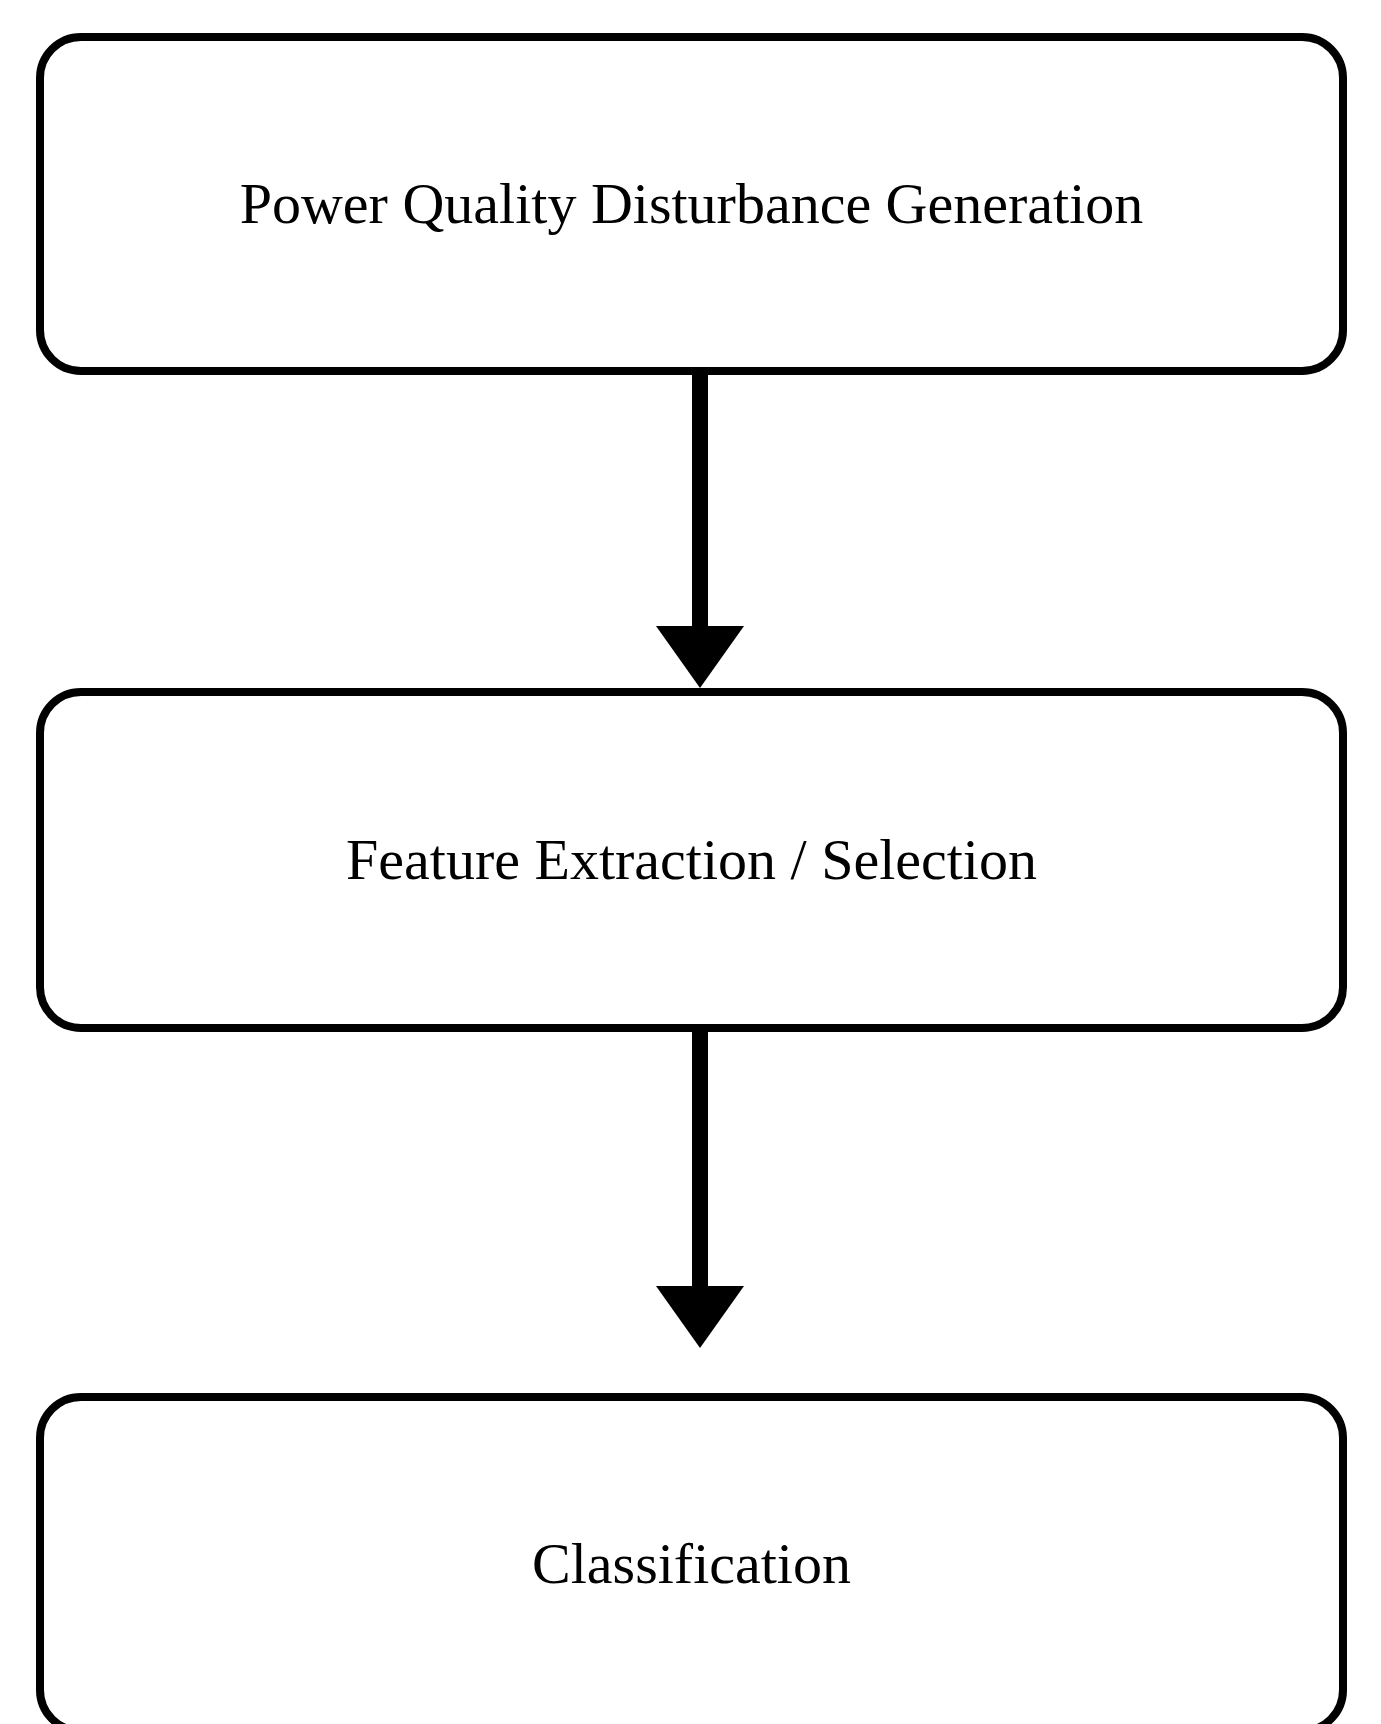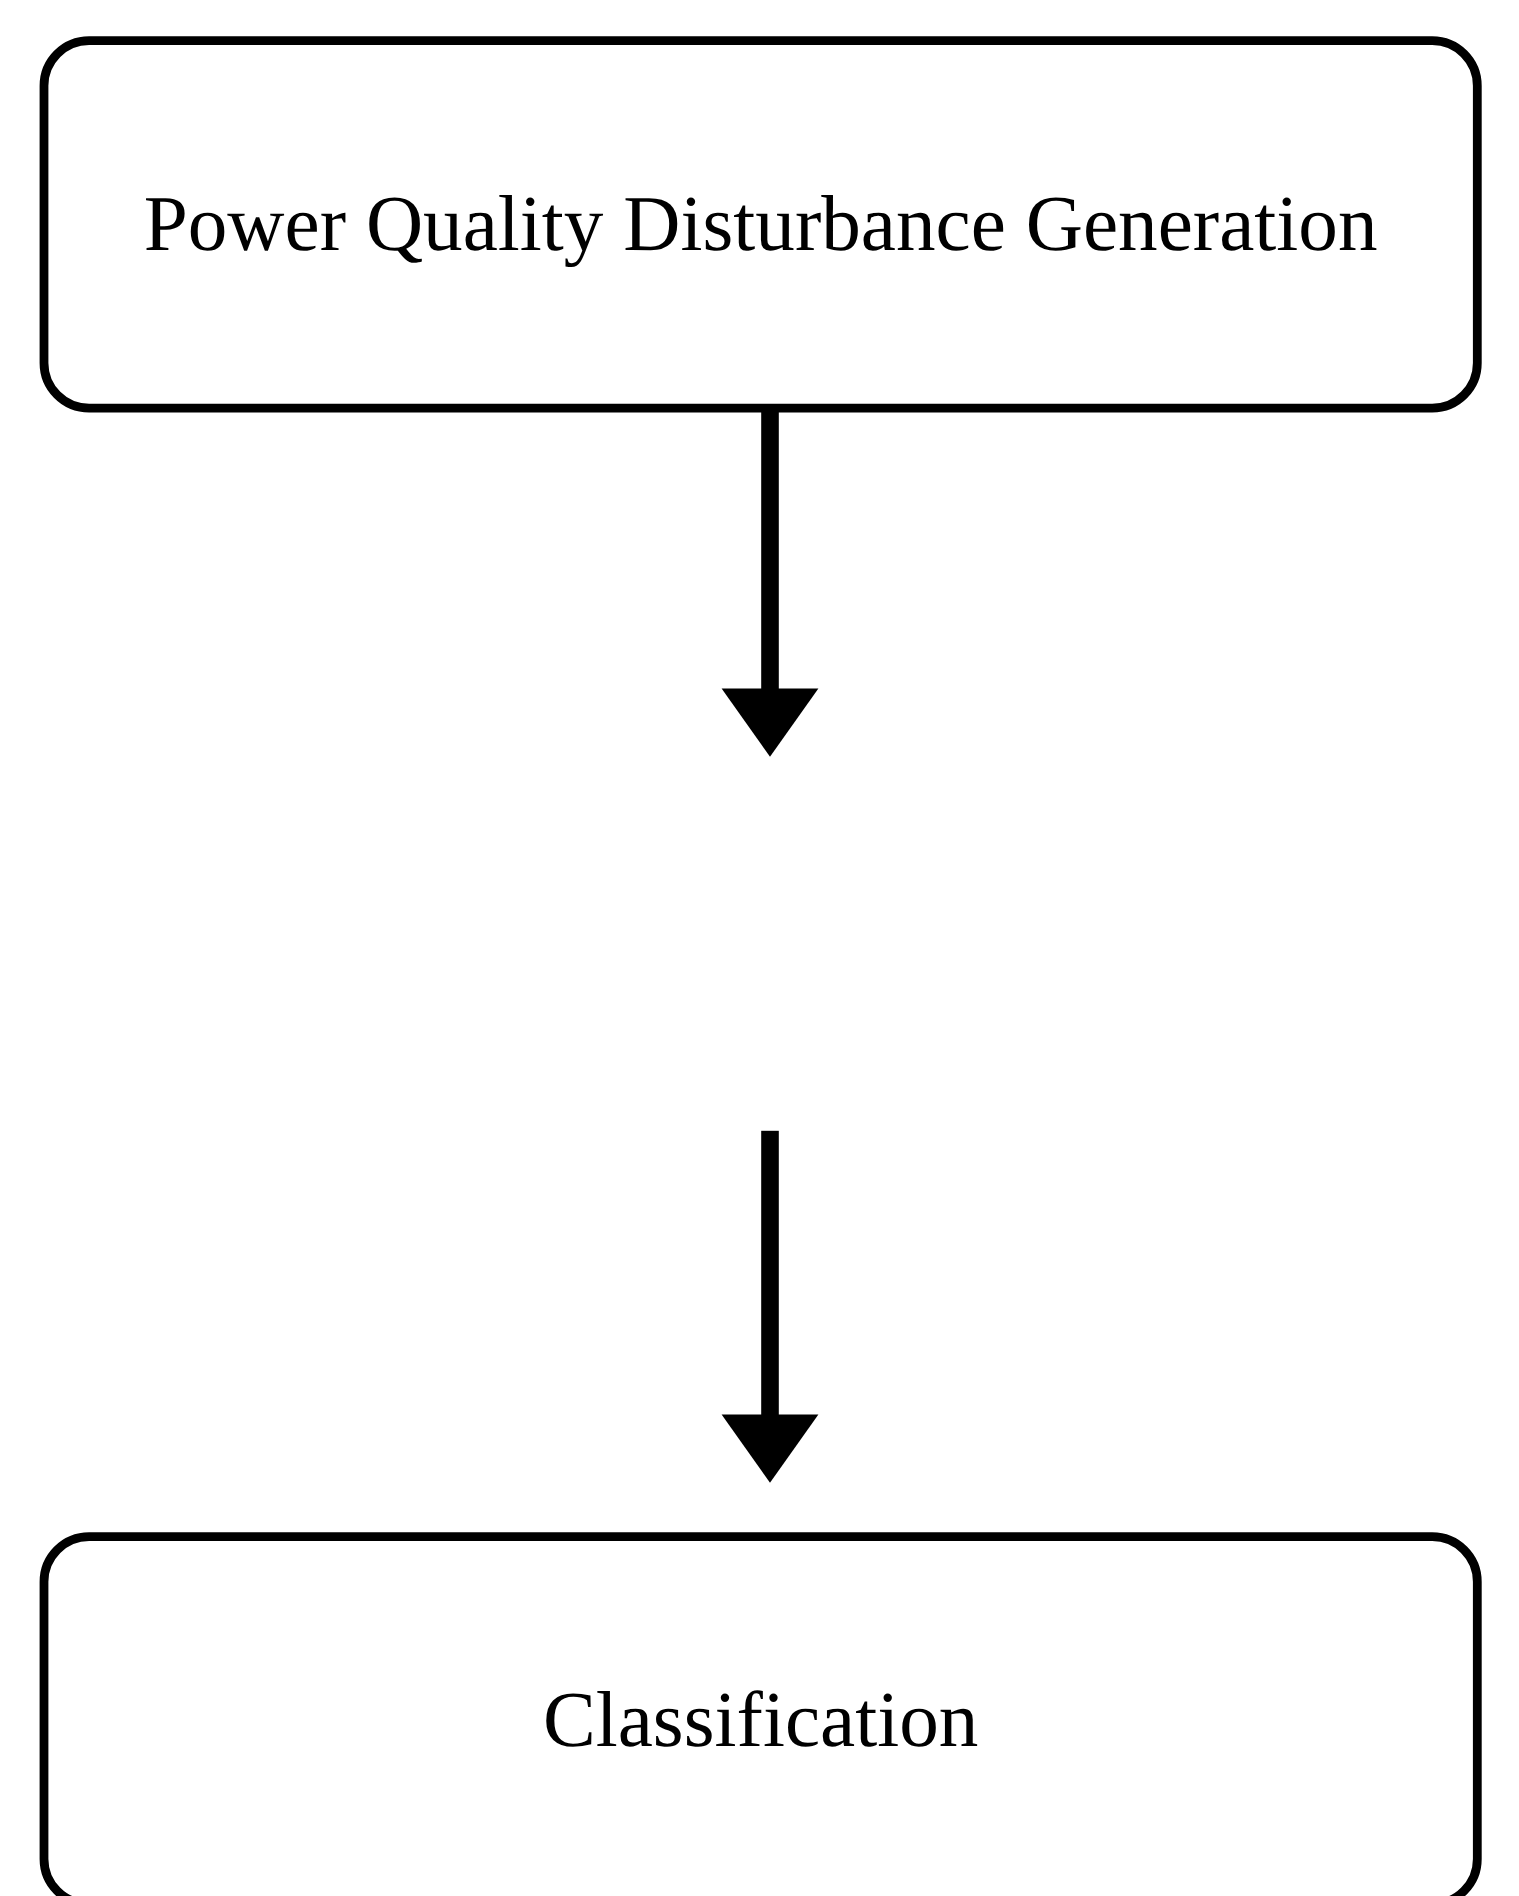--- a/index.html
+++ b/index.html
@@ -23,21 +23,21 @@
     box-sizing: border-box;
     background: #ffffff;
     border: 8px solid #000000;
     border-radius: 45px;
     display: flex;
     align-items: center;
     justify-content: center;
     text-align: center;
   }
   .node-label {
-    font-size: 72px;
+    font-size: 58px;
     line-height: 1.32;
     max-width: 1170px;
     display: inline-block;
   }
   .node-1 { top: 33px;   height: 342px; }
   .node-2 { top: 688px;  height: 344px; }
   .node-3 { top: 1348px; height: 342px; margin-top: 45px; }
 
   .edge { position: absolute; }
   .arrow-shaft {
@@ -67,20 +67,23 @@
 
   <div class="node node-1">
     <span class="node-label">Power Quality Disturbance Generation</span>
   </div>
 
   <div class="edge edge-1">
     <div class="arrow-shaft"></div>
     <div class="arrow-head"></div>
   </div>
 
+  <div class="node node-2">
+    <span class="node-label">Feature Extraction / Selection</span>
+  </div>
 
   <div class="edge edge-2">
     <div class="arrow-shaft"></div>
     <div class="arrow-head"></div>
   </div>
 
   <div class="node node-3">
     <span class="node-label">Classification</span>
   </div>
 

